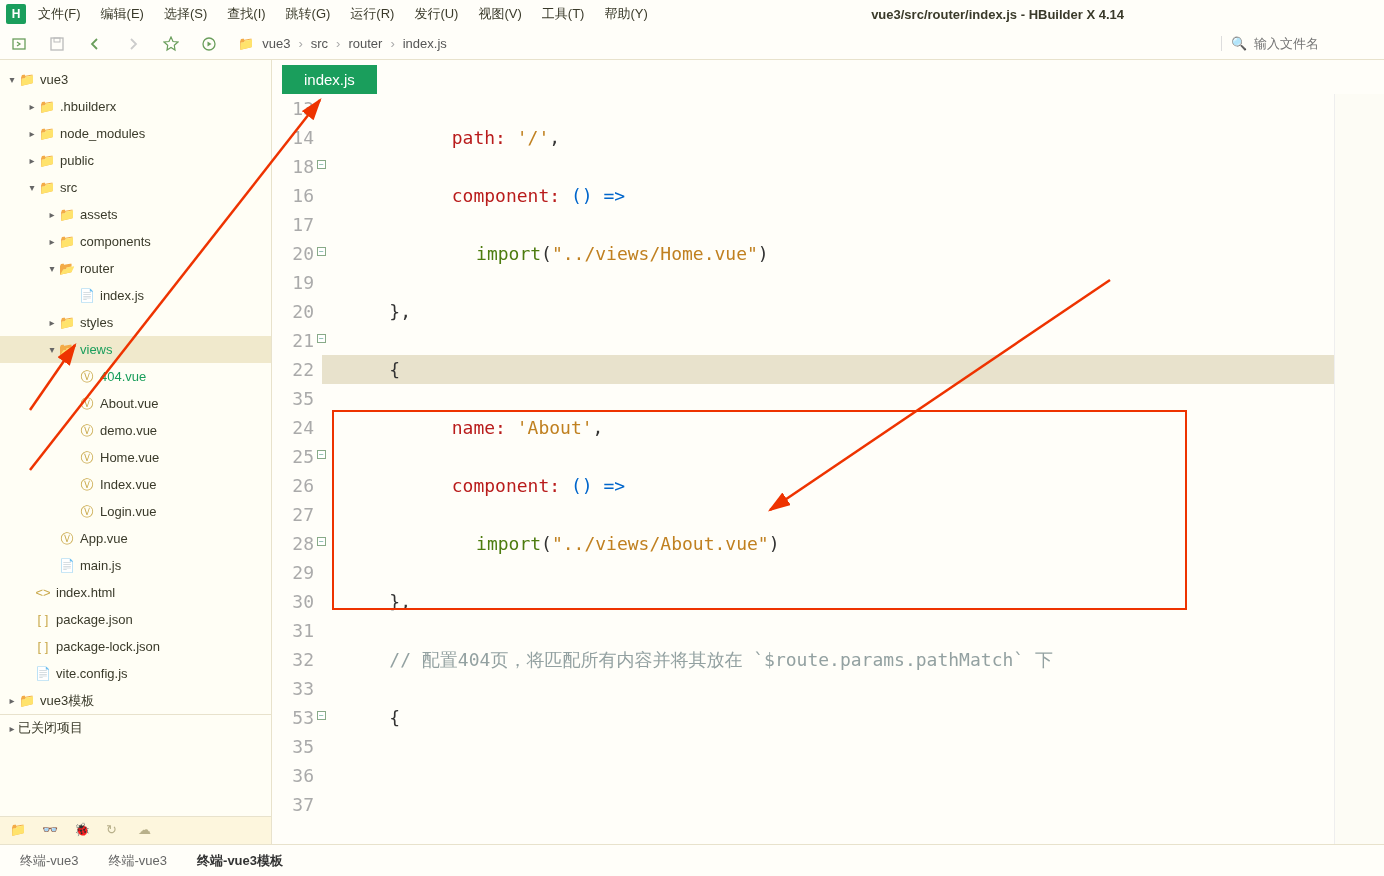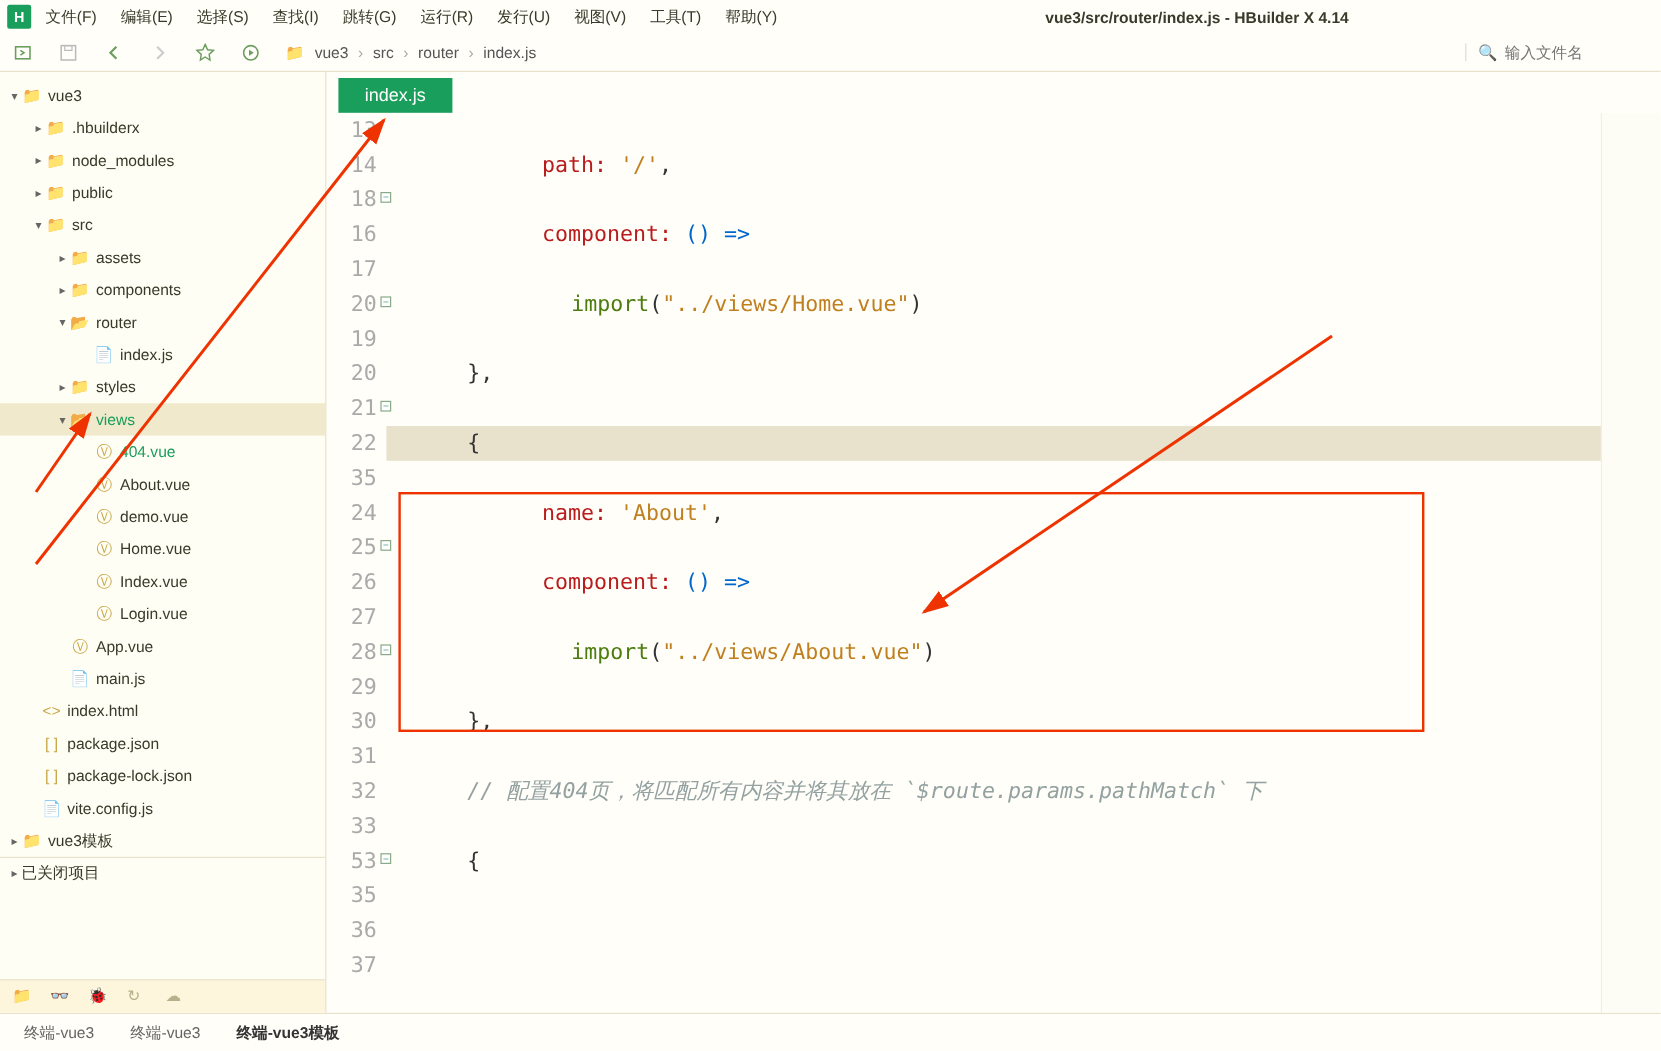--- a/index.html
+++ b/index.html
@@ -35,21 +35,21 @@
 .gutter { width: 50px; text-align: right; color: #aaa; padding-right: 8px; user-select: none; }
 .gutter .ln { height: 29px; position: relative; }
 .gutter .fold { position: absolute; right: -12px; top: 8px; width: 9px; height: 9px; border: 1px solid #8a8; background: #fff; font-size: 8px; line-height: 7px; text-align: center; color: #6a9; }
 .code { flex: 1; white-space: pre; color: #333; position: relative; }
 .code .line { height: 29px; padding-left: 24px; }
 .code .line.hl { background: #e8e2cc; }
 .kw { color: #4d7c0f; }
 .str { color: #c08020; }
 .prop { color: #b91c1c; margin-left: 19px; }
 .op { color: #0066cc; }
-.cm { color: #93a1a1; font-style: italic; }
+.cm { color: #93a1a1; }
 .minimap { width: 50px; background: #fdfcf5; border-left: 1px solid #eee; }
 .statusbar { height: 32px; border-top: 1px solid #e8e2cc; display: flex; align-items: center; gap: 30px; padding-left: 20px; color: #666; background: #fffef9; }
 .statusbar .st-item { cursor: pointer; }
 .statusbar .st-item.active { font-weight: bold; color: #333; }
 .redbox { position: absolute; border: 2px solid #e30; pointer-events: none; }
 .arrow { position: absolute; pointer-events: none; }
 svg { display: block; }
 </style>
 </head>
 <body>

